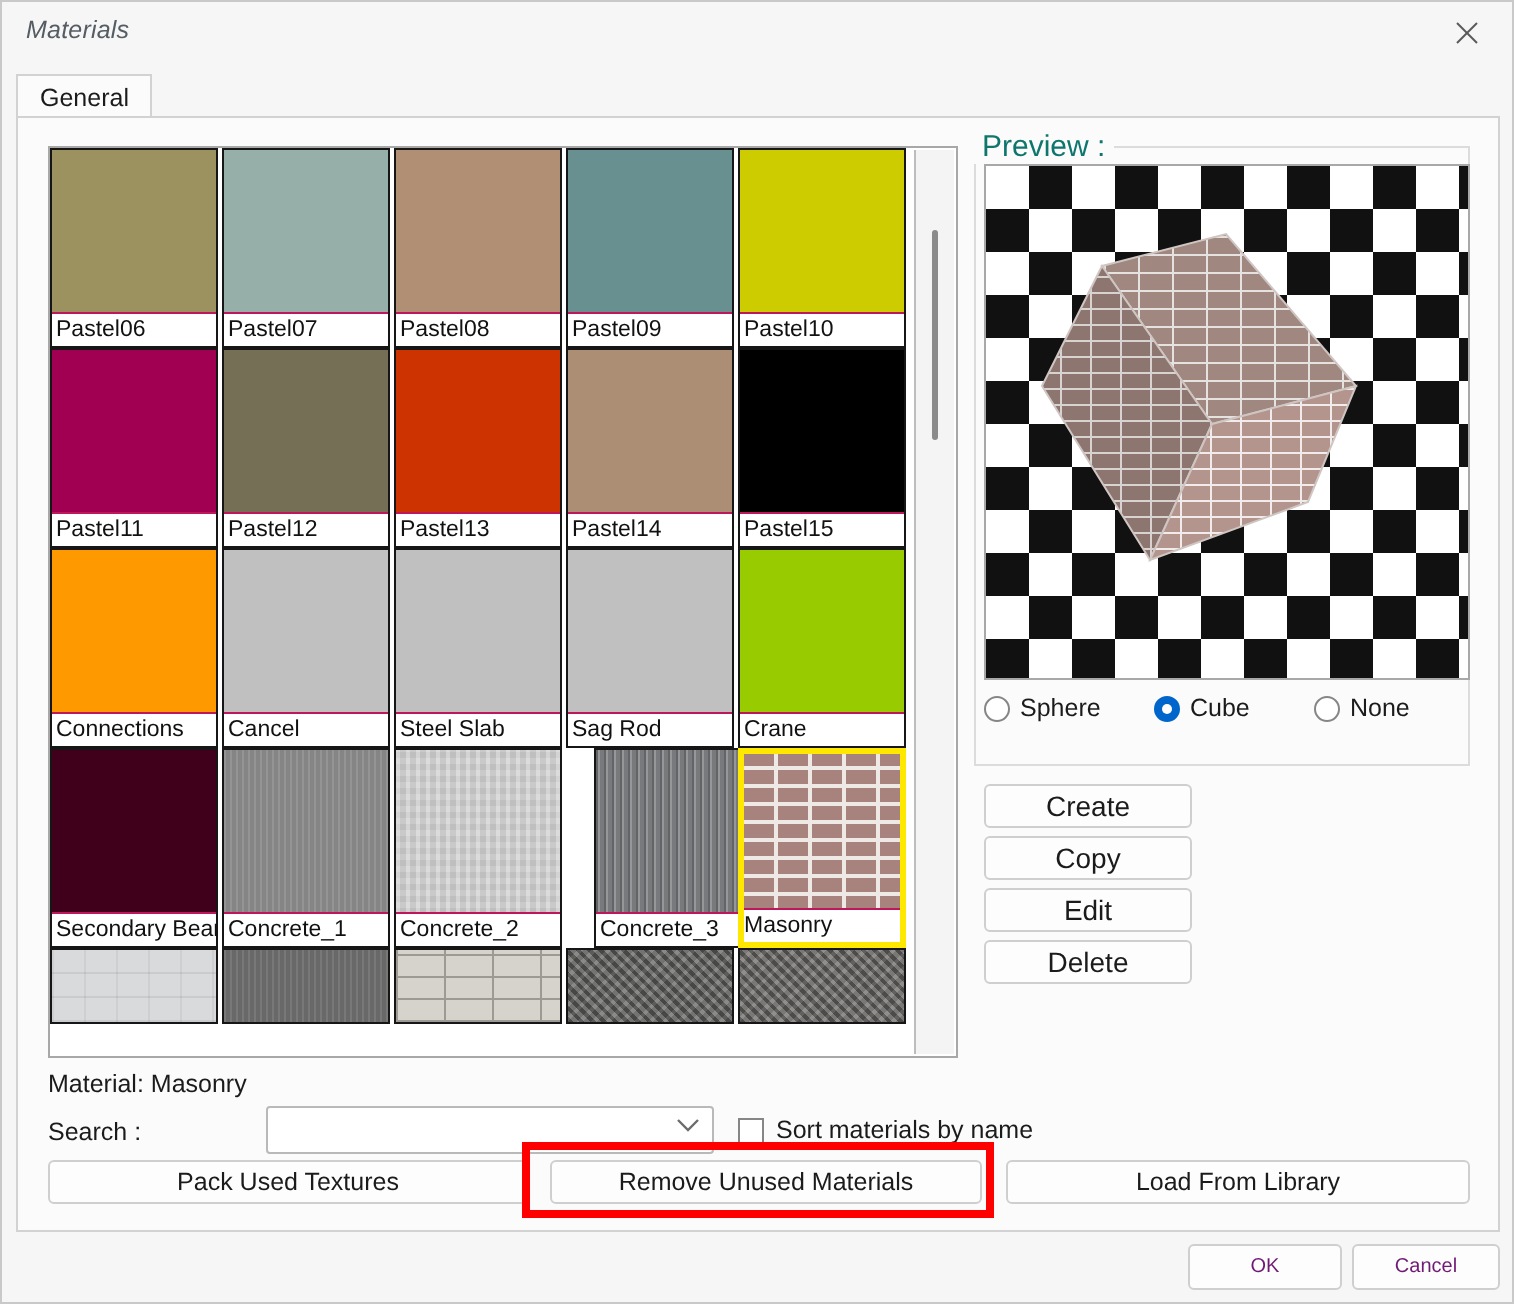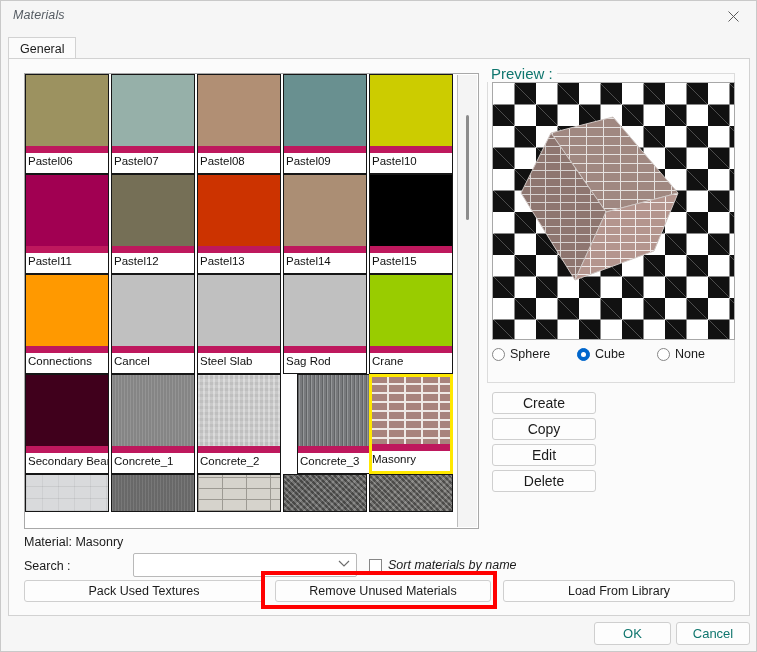--- a/index.html
+++ b/index.html
@@ -78,27 +78,27 @@
     border: 1px solid #161616;
     background: #ffffff;
     overflow: hidden;
   }
   .tile .swatch {
     position: absolute; left: 0; top: 0;
     width: 82px; height: 82px;
   }
   .tile .tlabel {
     position: absolute; left: 0; bottom: 0;
-    width: 82px; height: 27px;
+    width: 82px; height: 17px;
     font-size: 11.5px; color: #111;
     line-height: 17px; padding-left: 2px;
     white-space: nowrap; overflow: hidden;
     box-sizing: border-box;
     background: #ffffff;
-    border-top: 7px solid #be185d;
+    border-top: 1px solid #be185d;
   }
   .tile.selected { border: 3px solid #ffe800; }
   .tile.selected .swatch { left: -2px; top: -2px; }
   .tile.selected .tlabel { left: -2px; width: 82px; }
   #grid-scrollbar-track {
     position: absolute; right: 1px; top: 1px;
     width: 20px; height: 452px;
     background: #f4f4f4;
     border-left: 1px solid #bdbdbd;
     box-sizing: border-box;
@@ -189,21 +189,21 @@
     background: transparent; font-size: 12.5px; color: #1b1b1b;
     font-family: "Liberation Sans", sans-serif;
   }
   #search-arrow {
     position: absolute; right: 6px; top: 4px;
     color: #6d6d6d; font-size: 11px;
   }
   #sort-check-wrap {
     position: absolute; left: 360px; top: 499px;
     display: flex; align-items: center; gap: 6px;
-    font-size: 12.5px; color: #1b1b1b; font-style: italic;
+    font-size: 12.5px; color: #1b1b1b;
   }
   #sort-box {
     width: 13px; height: 13px; background: #fff;
     border: 1px solid #868686; box-sizing: border-box;
   }
   .bigbtn {
     position: absolute; top: 521px;
     height: 22px;
     background: #fdfdfd;
     border: 1px solid #cfcfcf; border-radius: 3px;
@@ -226,21 +226,21 @@
     position: absolute; left: 593px; top: 621px;
     width: 77px; height: 23px;
   }
   #btn-cancel {
     position: absolute; left: 675px; top: 621px;
     width: 74px; height: 23px;
   }
   .footbtn {
     background: #fdfdfd;
     border: 1px solid #cfcfcf; border-radius: 3px;
-    font-size: 13px; color: #0f766e;
+    font-size: 10px; color: #701a75;
     display: flex; align-items: center; justify-content: center;
     box-sizing: border-box;
     text-align: center;
   }
 </style>
 </head>
 <body>
 
 <div id="window">
 

